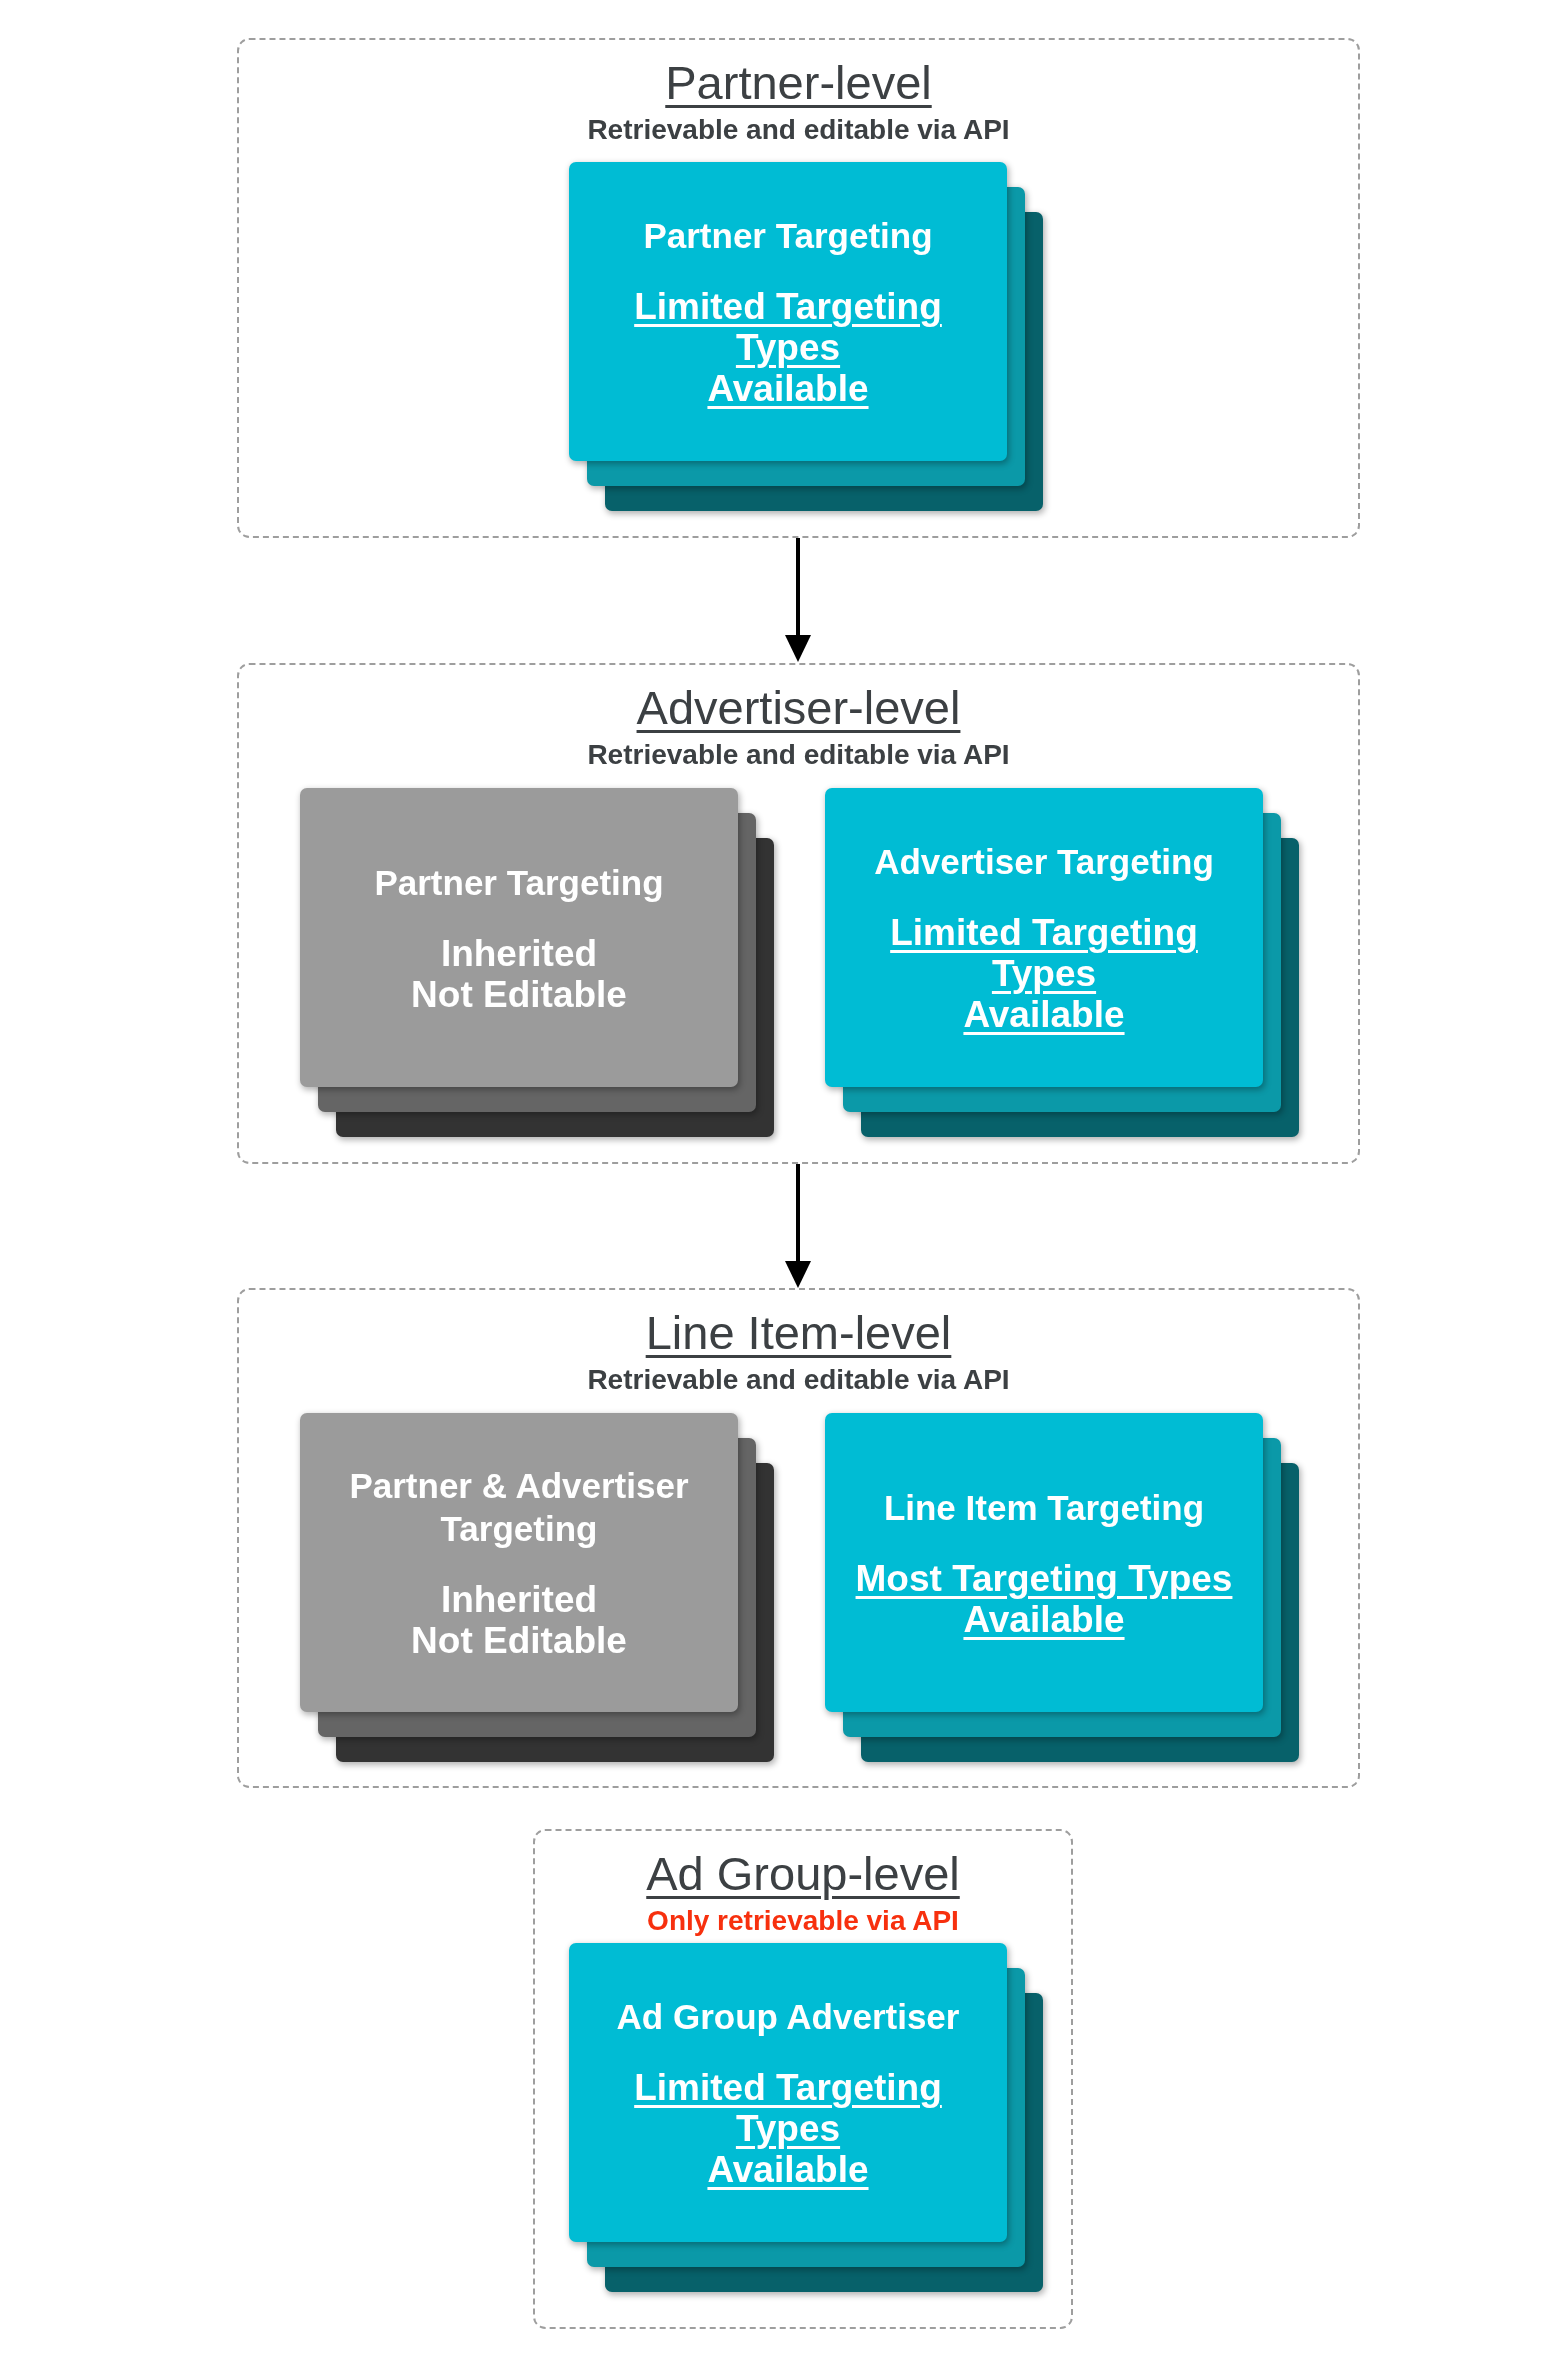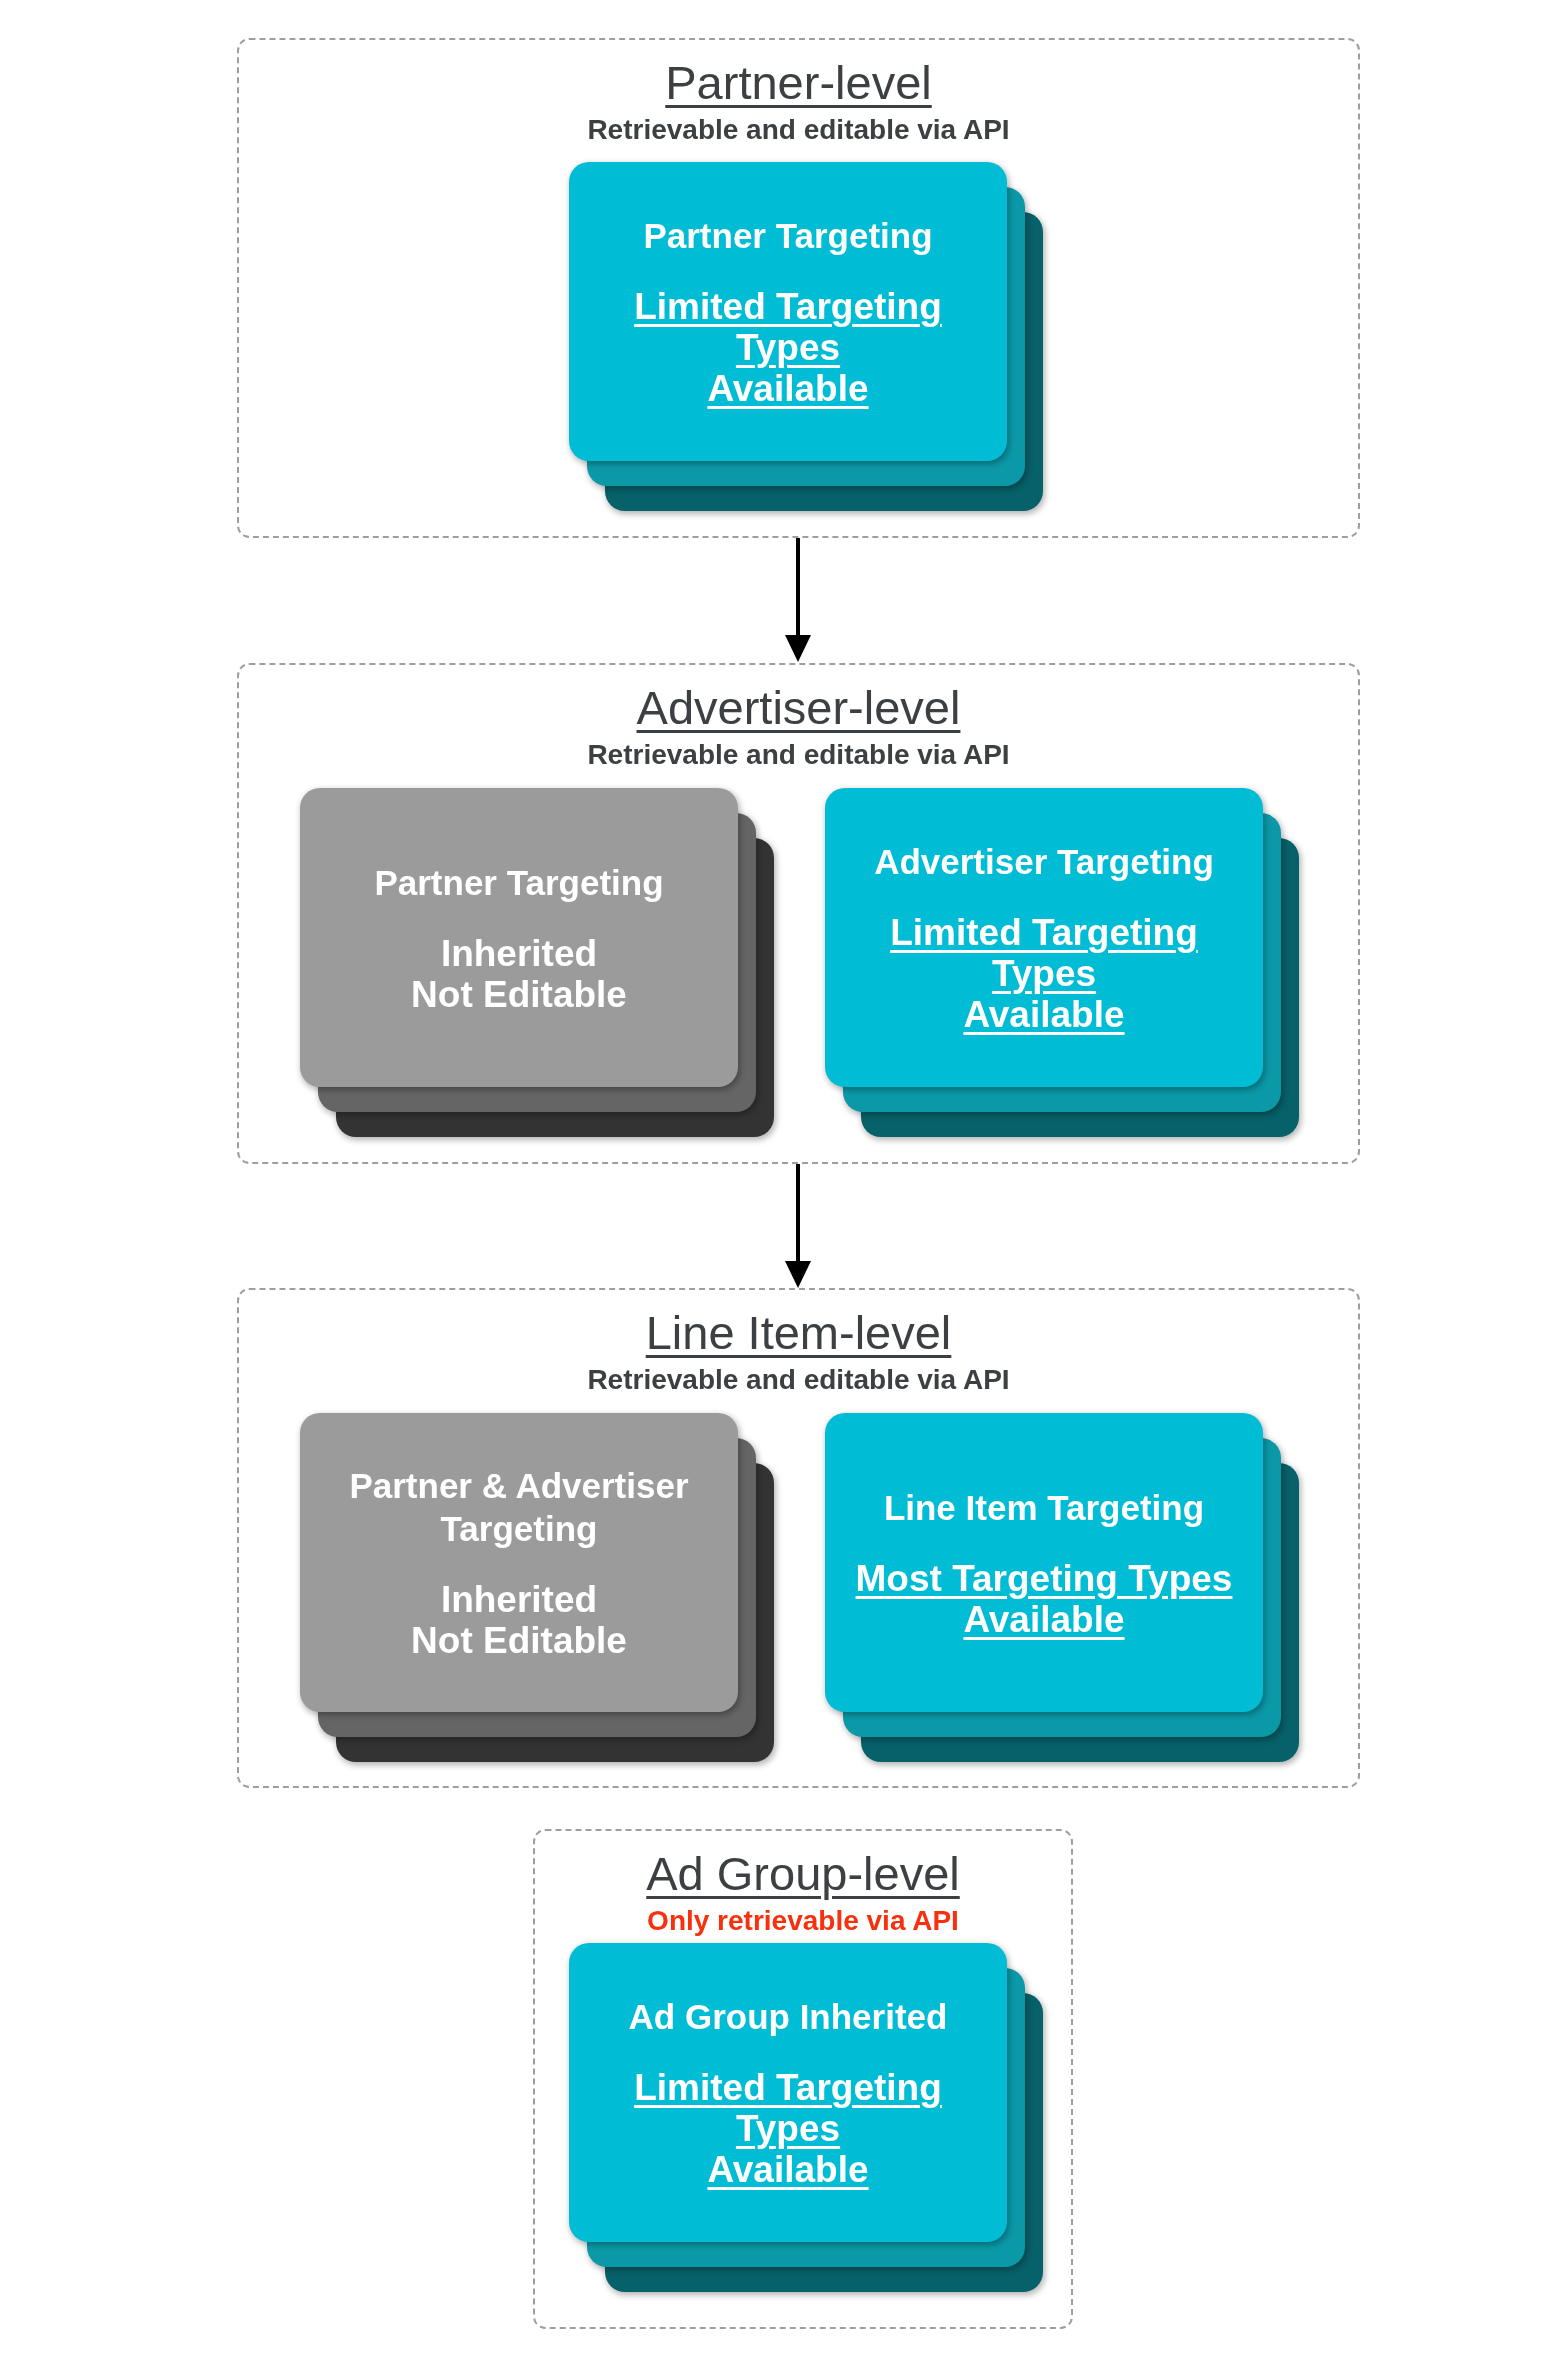--- a/index.html
+++ b/index.html
@@ -44,21 +44,21 @@
   
   .stack { position: absolute; width: 473px; height: 349px; }
   .stack-s1 { left: 330px; top: 122px; }
   .stack-left  { left: 61px;  top: 123px; }
   .stack-right { left: 586px; top: 123px; }
   .stack-s4 { left: 34px; top: 112px; }
 
   .layer, .card-face {
     position: absolute;
     width: 438px; height: 299px;
-    border-radius: 20px;
+    border-radius: 7px;
     box-shadow: 1.8px 2.7px 6.3px rgba(0,0,0,0.30);
   }
   .layer.back { left: 36px; top: 50px; }
   .layer.mid  { left: 18px; top: 25px; }
   .card-face {
     left: 0; top: 0;
     display: flex;
     flex-direction: column;
     justify-content: center;
     align-items: center;
@@ -186,19 +186,19 @@
   </div>
 </section>
 
 <section class="level-box box-4">
   <h2 class="level-title">Ad Group-level</h2>
   <div class="level-subtitle">Only retrievable via API</div>
   <div class="stack teal stack-s4">
     <div class="layer back"></div>
     <div class="layer mid"></div>
     <div class="card-face">
-      <div class="card-title">Ad Group Inherited</div>
+      <div class="card-title">Ad Group Advertiser</div>
       <div class="card-body underlined">Limited Targeting Types
 Available</div>
     </div>
   </div>
 </section>
 
 
 </body></html>

